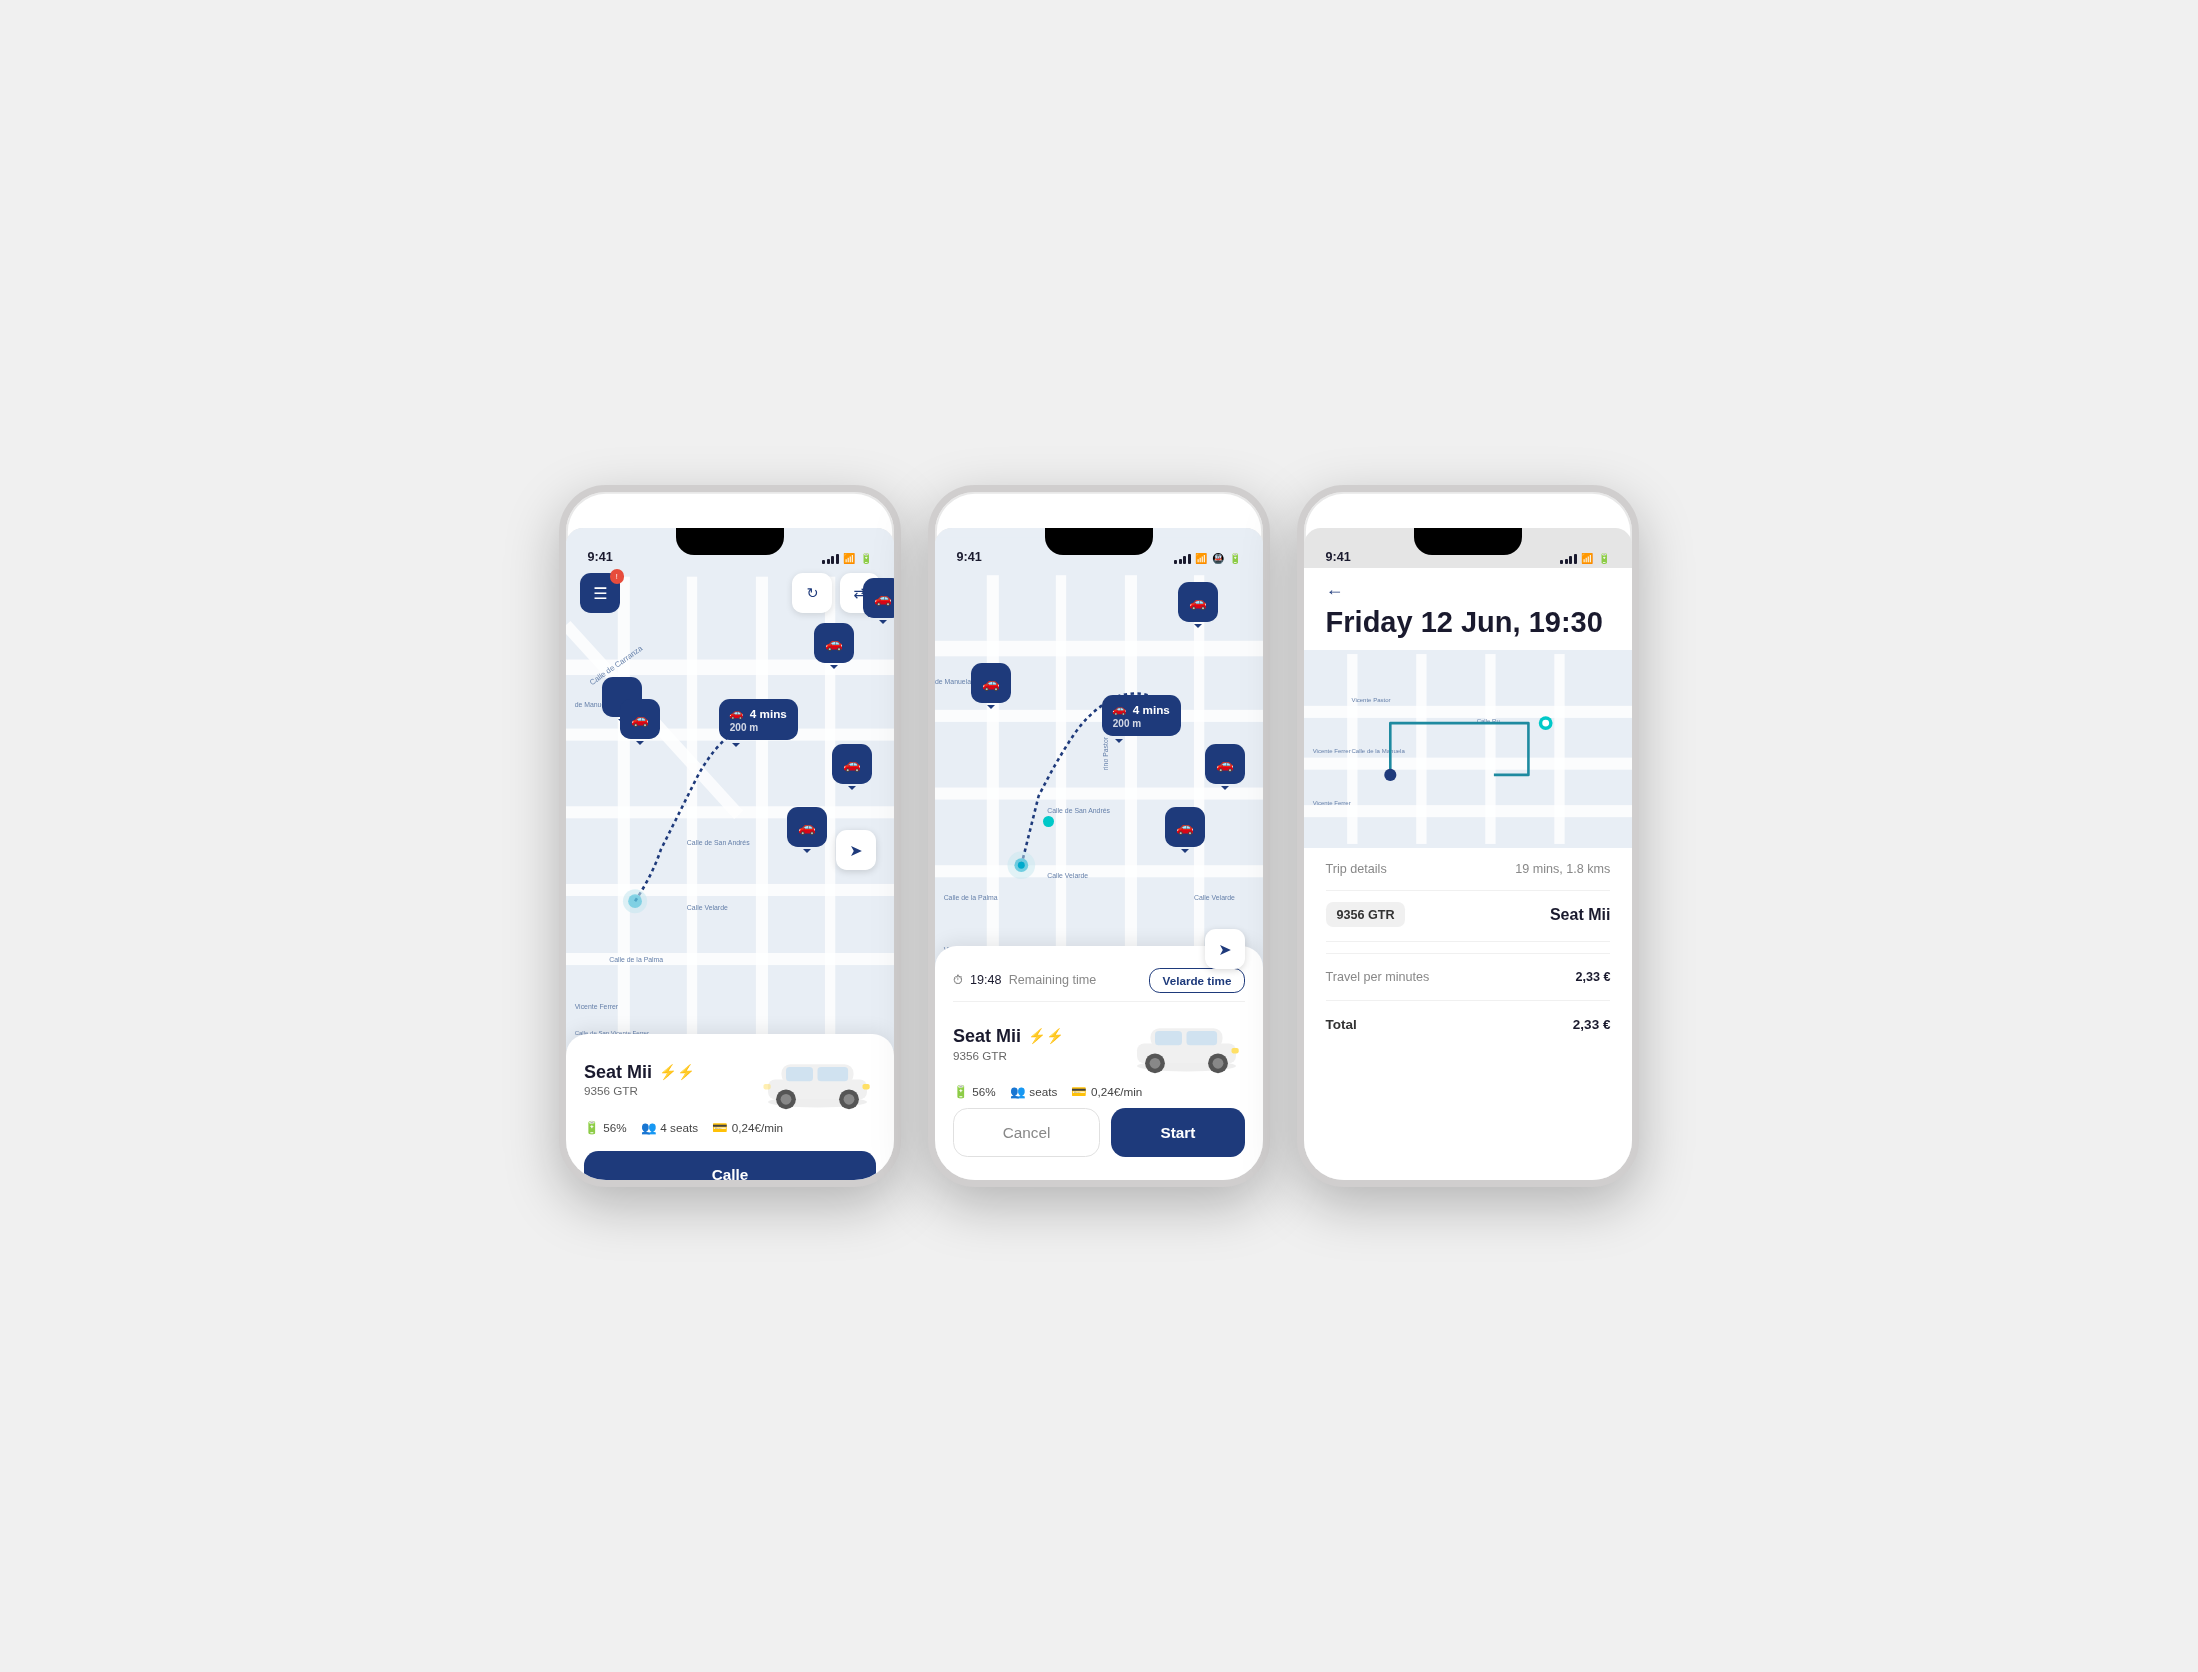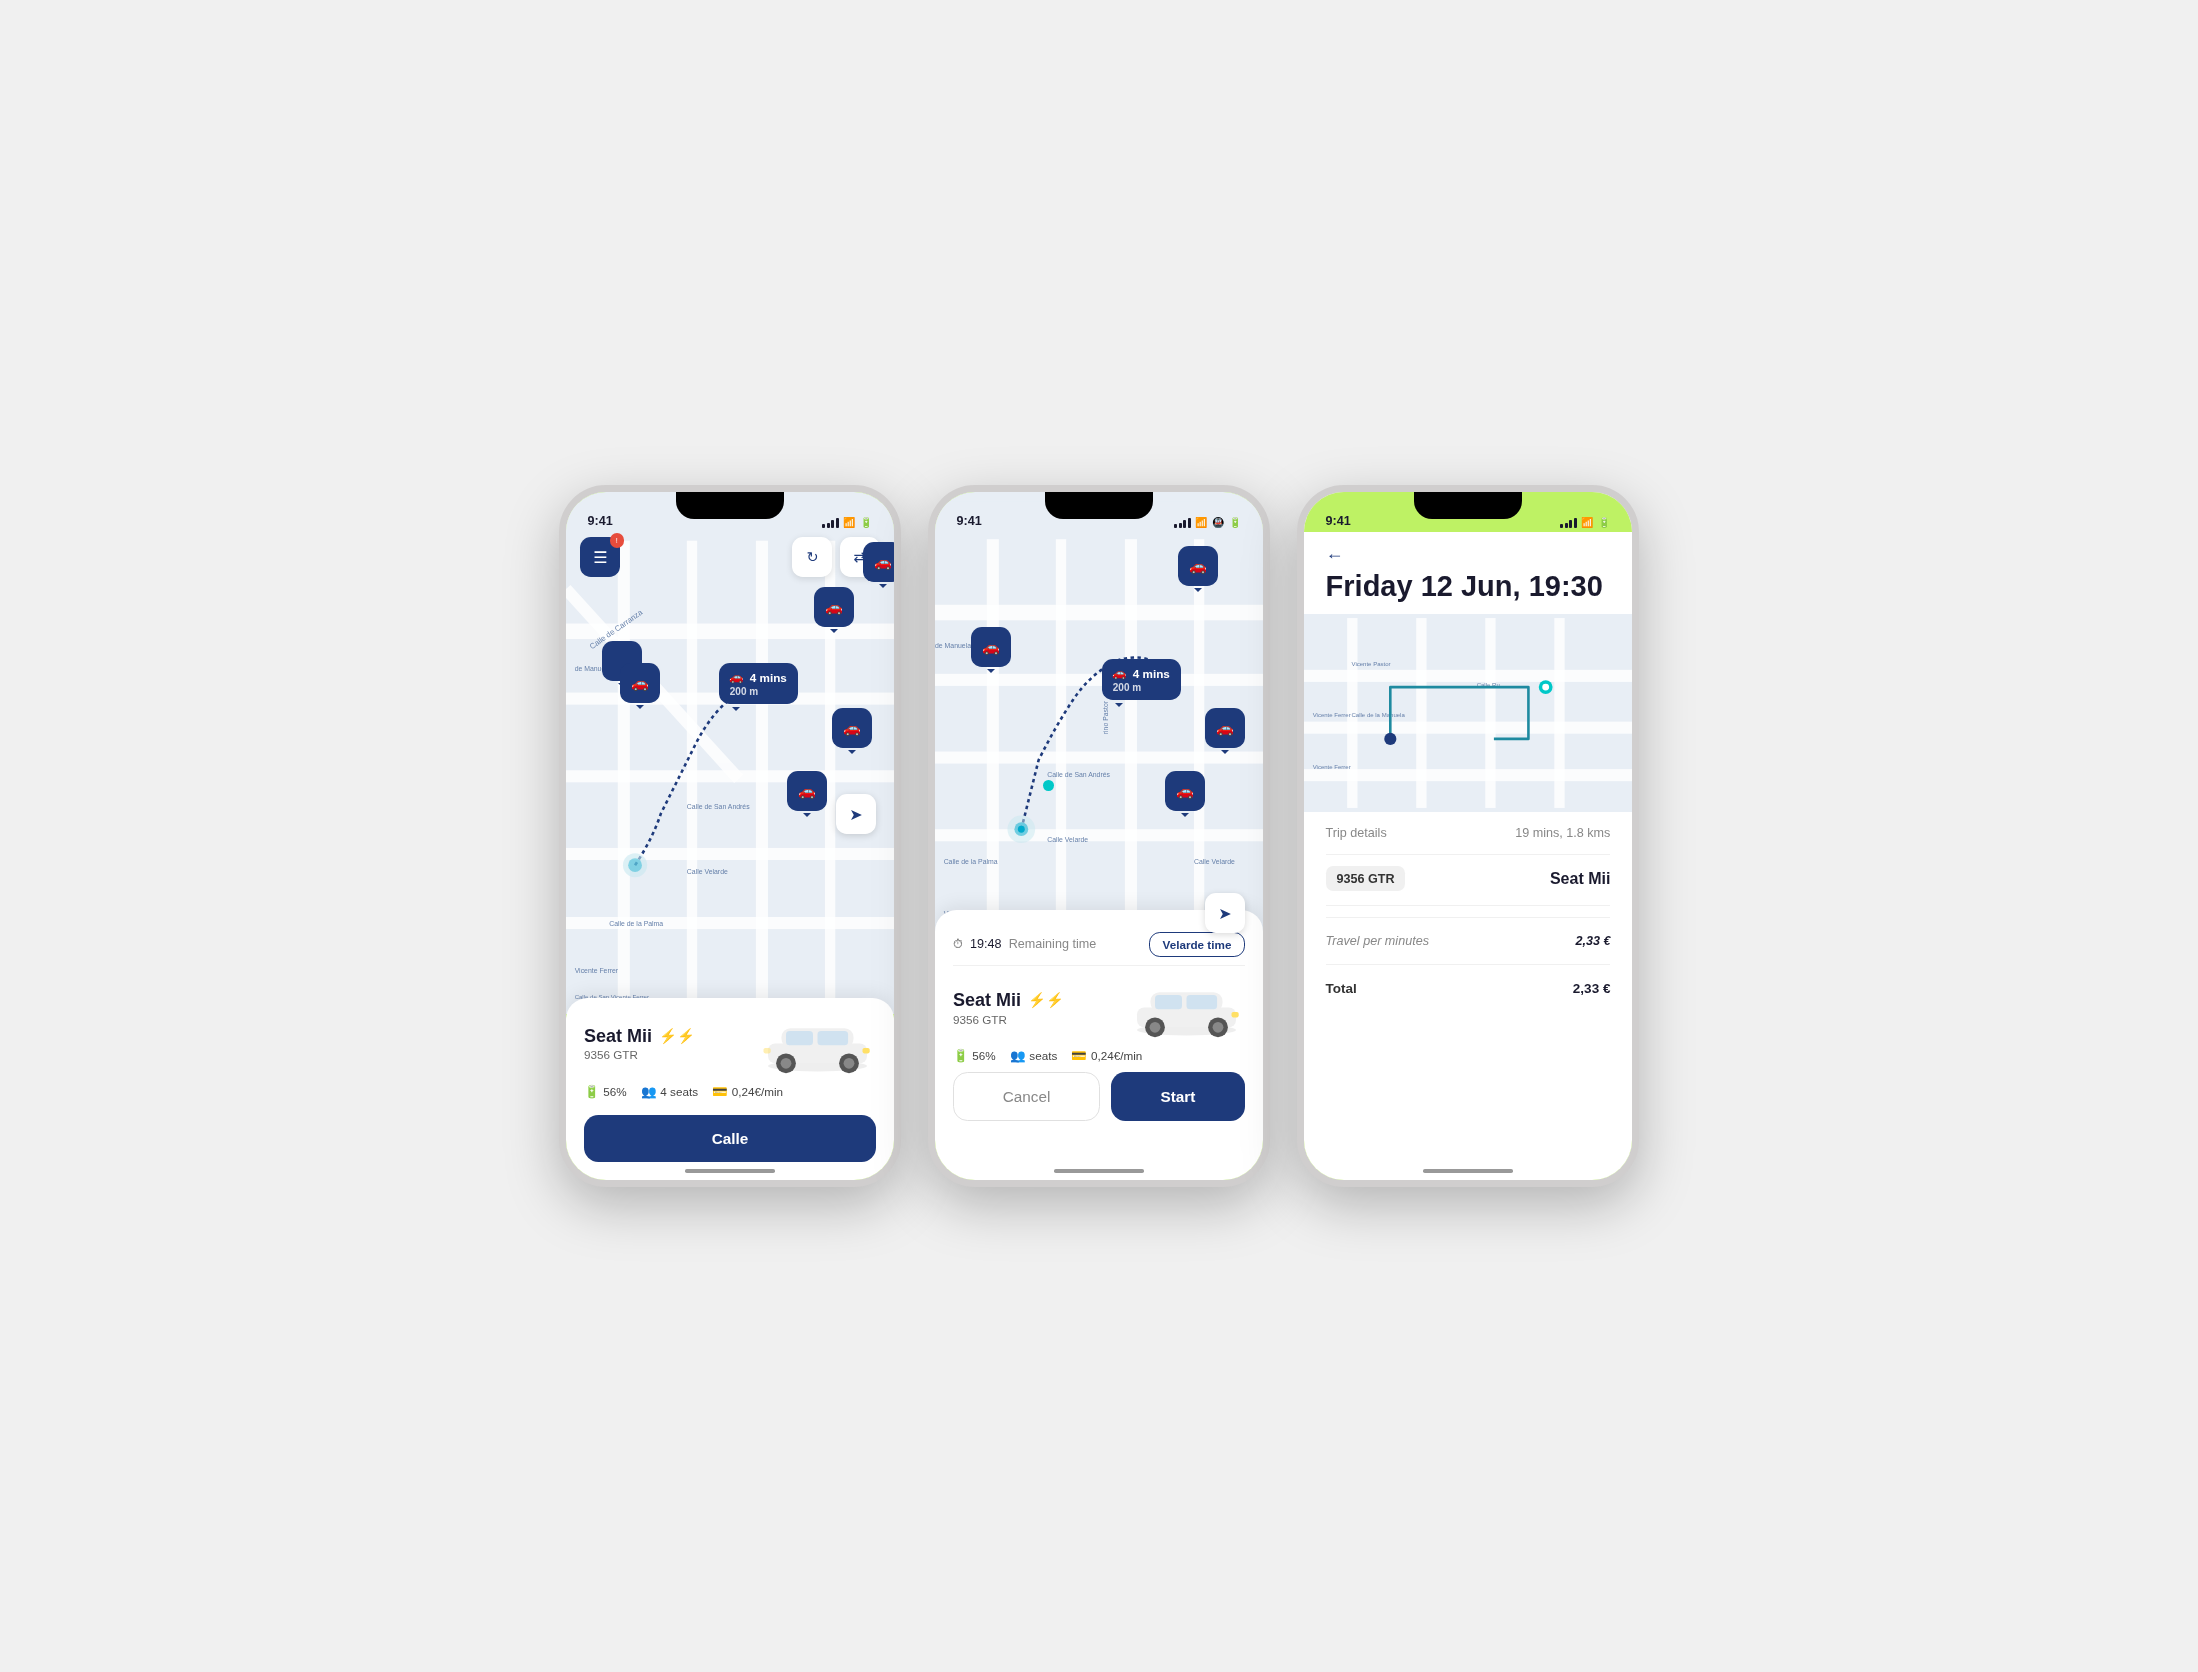--- a/index.html
+++ b/index.html
@@ -26,21 +26,22 @@
       position: relative;
       overflow: hidden;
       box-shadow: 0 18px 54px rgba(0,0,0,0.25), inset 0 0 0 1.8px #e8e8e8;
     }
     .phone-inner {
       width: 100%;
       height: 100%;
       border-radius: 17px;
       overflow: hidden;
       position: relative;
-      background: #bef264;
+      background: #e5e5e5;
+      margin-top: 36px;
     }
     
     .notch {
       position: absolute;
       top: 0;
       left: 50%;
       transform: translateX(-50%);
       width: 108px;
       height: 27px;
       background: #000;
@@ -318,21 +319,21 @@
       font-weight: 600;
       color: #333;
     }
     .p3-car-name { font-size: 16px; font-weight: 800; color: #1a1a2e; }
     .route-row { margin-bottom: 14.4px; }
     .route-point { display: flex; align-items: center; gap: 10.8px; padding: 3.6px 0; font-size: 12.6px; color: #333; }
     .route-dot-dark { width: 10.8px; height: 10.8px; border-radius: 50%; background: #1e3a7b; flex-shrink: 0; }
     .route-dot-light { width: 10.8px; height: 10.8px; border-radius: 50%; background: #00c8c8; border: 1.8px solid #00c8c8; flex-shrink: 0; }
     .route-line { width: 1.8px; height: 14.4px; background: #ccc; margin-left: 4.5px; }
     .divider { height: 0.9px; background: #f0f0f0; margin: 10.8px 0; }
-    .cost-row { display: flex; justify-content: space-between; align-items: flex-start; padding: 5.4px 0; font-style: italic; }
+    .cost-row { display: flex; justify-content: space-between; align-items: flex-start; padding: 5.4px 0; }
     .cost-label { font-size: 12.6px; color: #888; }
     .cost-val { font-size: 12.6px; color: #1a1a2e; font-weight: 600; }
     .total-row { display: flex; justify-content: space-between; align-items: center; padding: 5.4px 0; }
     .total-label { font-size: 13.5px; color: #333; font-weight: 600; }
     .total-val { font-size: 13.5px; color: #1a1a2e; font-weight: 800; }
 
     
     .home-indicator {
       position: absolute;
       bottom: 7.2px;

